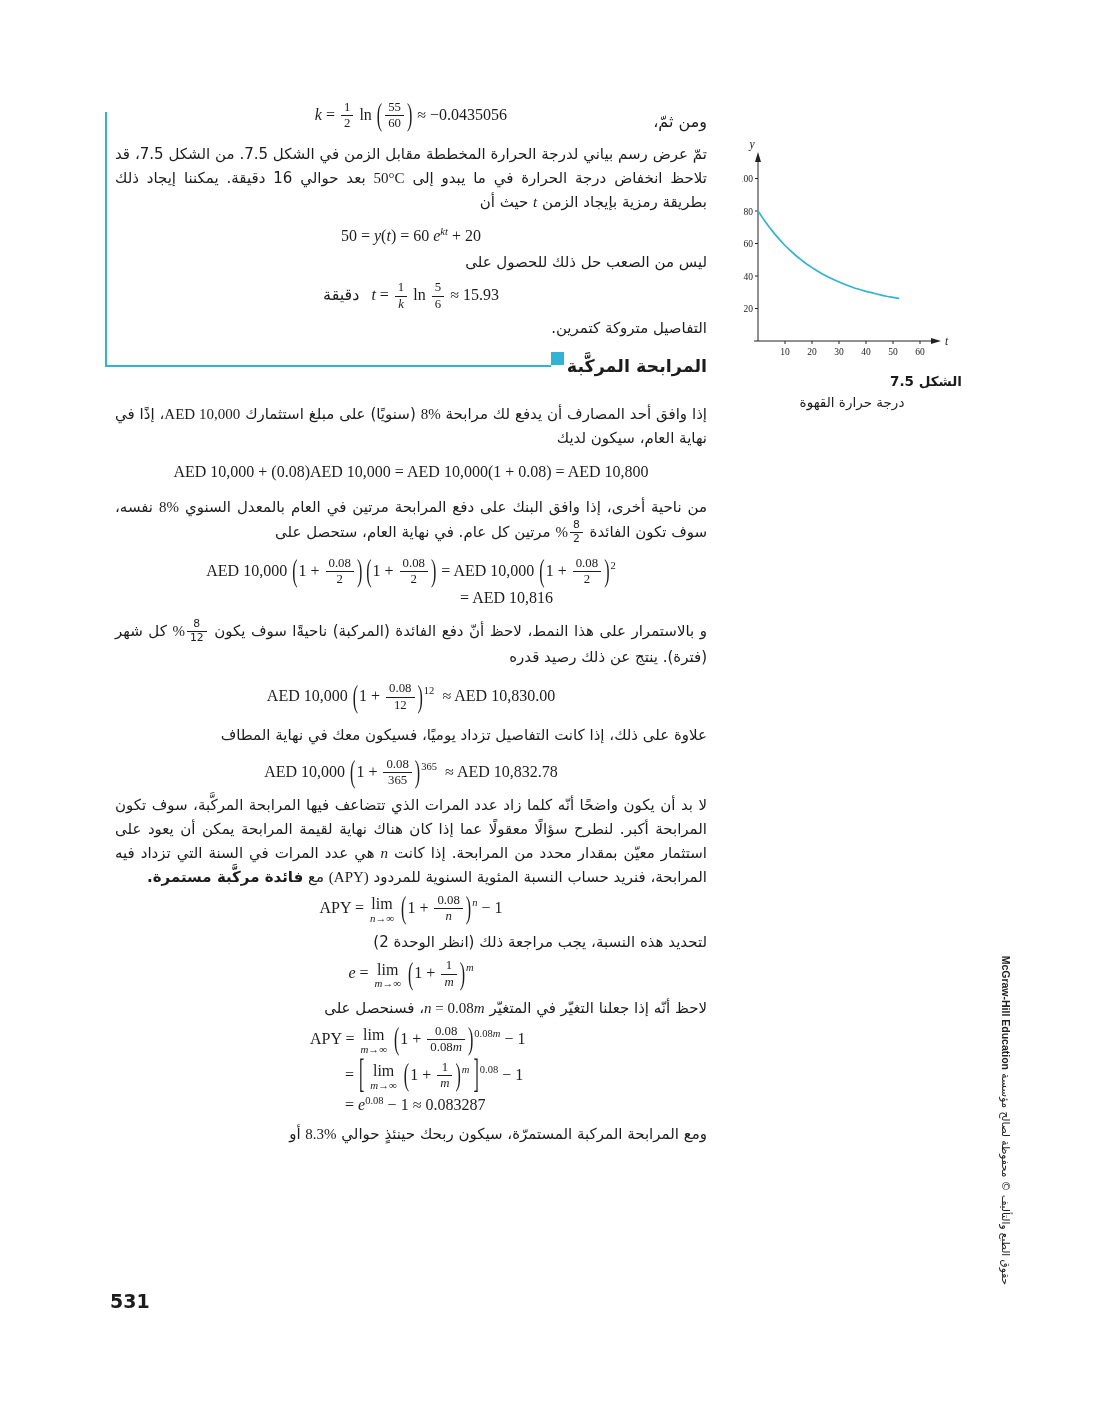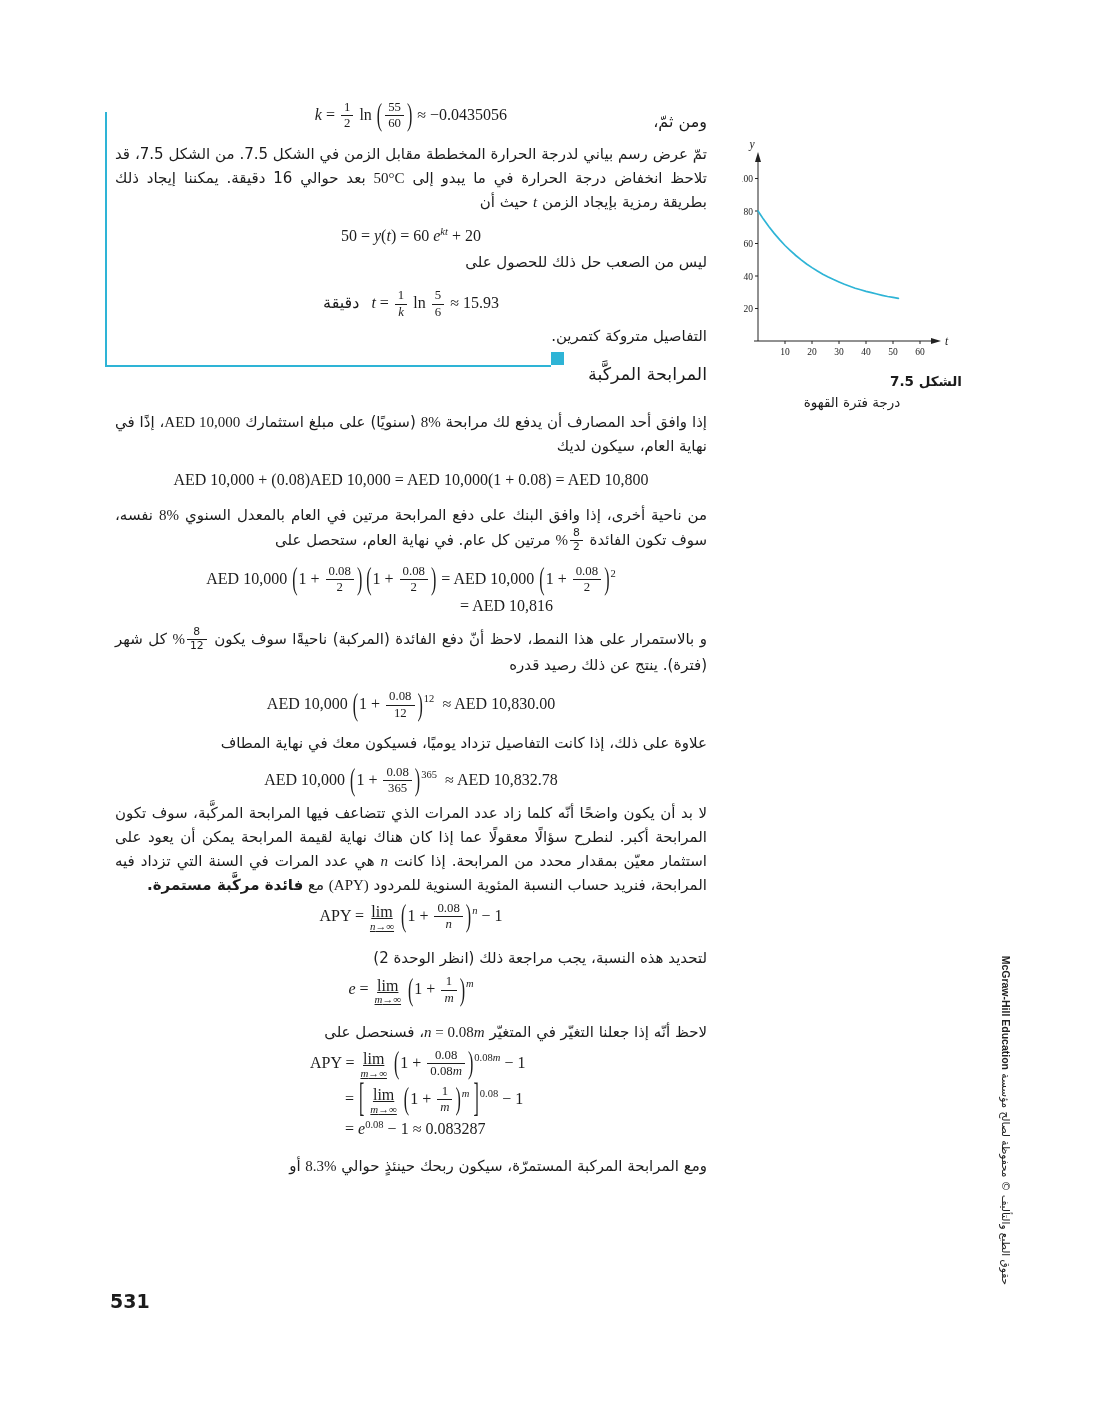--- a/index.html
+++ b/index.html
@@ -9,39 +9,39 @@
   }
   
   .accent-vline{position:absolute;left:105px;top:112px;width:2px;height:254px;background:var(--accent);}
   .accent-hline{position:absolute;left:105px;top:365px;width:446px;height:2px;background:var(--accent);}
   .accent-square{position:absolute;left:551px;top:352px;width:13px;height:13px;background:var(--accent);}
   
   .main{position:absolute;left:115px;top:100px;width:592px;}
   .para{direction:rtl;font-size:15px;line-height:24px;}
   .just{text-align:justify;}
   .right{text-align:right;}
-  .heading{direction:rtl;text-align:right;font-size:17.5px;font-weight:normal;margin:0;}
+  .heading{direction:rtl;text-align:right;font-size:17.5px;font-weight:bold;margin:0;}
   .formula{direction:ltr;text-align:center;font-size:16px;font-family:"Liberation Serif",serif;line-height:1.3;}
   .formula .rm{font-family:"Liberation Serif",serif;}
   .mi{font-style:italic;font-family:"Liberation Serif",serif;}
   .lt{font-family:"Liberation Serif",serif;unicode-bidi:isolate;}
   .bold-ar{font-weight:bold;}
   .frac{display:inline-block;vertical-align:middle;text-align:center;margin:0 2px;}
   .frac .fn{display:block;font-size:.8em;line-height:1.2;padding:0 3px;border-bottom:1px solid #1c1c1c;}
   .frac .fd{display:block;font-size:.8em;line-height:1.2;padding:0 3px;}
   .para .frac .fn,.para .frac .fd{font-size:.72em;}
   sup.msup{font-size:.66em;vertical-align:super;line-height:0;}
   .bigd{display:inline-block;vertical-align:middle;transform-origin:center;font-weight:300;margin:0 1px;}
-  .limstk{display:inline-block;vertical-align:-0.6em;text-align:center;margin:0 2px;text-decoration:underline;}
+  .limstk{display:inline-block;vertical-align:-0.6em;text-align:center;margin:0 2px;}
   .limstk .ltop{display:block;line-height:1.05;}
   .limstk .lsub{display:block;font-size:.68em;line-height:1.05;}
   .gap{display:inline-block;}
   .ml345{text-align:left;padding-left:345px;}
   .ml195{text-align:left;padding-left:195px;}
-  .ml230{text-align:left;padding-left:230px;}.mt4{margin-top:4px;}.mt6{margin-top:14px;}.mt8{margin-top:4px;}
+  .ml230{text-align:left;padding-left:230px;}.mt4{margin-top:4px;}.mt6{margin-top:6px;}.mt8{margin-top:4px;}
   .mt10{margin-top:10px;}.mt12{margin-top:12px;}.mt16{margin-top:16px;}.mt26{margin-top:26px;}
   .f1row{position:relative;}
   .thus{position:absolute;right:0;top:12px;font-size:16px;direction:rtl;}
   
   .figure{position:absolute;left:742px;top:135px;width:220px;}
   .figcap{direction:rtl;text-align:center;font-size:13.5px;line-height:21px;margin-top:8px;}
   .figlabel{display:block;font-weight:bold;text-align:right;}
   .figtitle{display:block;}
   
   .copyright{position:absolute;left:1012px;top:915px;width:370px;font-size:10.5px;direction:rtl;
@@ -139,21 +139,21 @@
         <line x1="151" y1="206" x2="151" y2="209" stroke="#222" stroke-width="1"></line>
         <text x="151" y="220" text-anchor="middle" font-size="9.5" font-family="Liberation Serif,serif" fill="#222">50</text>
         <line x1="178" y1="206" x2="178" y2="209" stroke="#222" stroke-width="1"></line>
         <text x="178" y="220" text-anchor="middle" font-size="9.5" font-family="Liberation Serif,serif" fill="#222">60</text>
         <text x="10" y="13" font-size="11.5" font-style="italic" text-anchor="middle" font-family="Liberation Serif,serif" fill="#222">y</text>
         <text x="203" y="210" font-size="11.5" font-style="italic" font-family="Liberation Serif,serif" fill="#222">t</text>
         <polyline points="16.0,76.0 21.4,84.1 26.8,91.6 32.2,98.4 37.6,104.6 43.0,110.5 48.4,115.6 53.8,120.5 59.2,124.9 64.6,129.0 70.0,132.6 75.4,136.0 80.8,139.2 86.2,142.0 91.6,144.6 97.0,147.0 102.4,149.3 107.8,151.2 113.2,153.2 118.6,154.8 124.0,156.4 129.4,157.7 134.8,159.0 140.2,160.3 145.6,161.5 151.0,162.4 156.4,163.3" fill="none" stroke="#2eb4d6" stroke-width="1.7" stroke-linecap="round"></polyline>
       </svg>
     <div class="figcap">
       <span class="figlabel">الشكل 7.5</span>
-      <span class="figtitle">درجة فترة القهوة</span>
+      <span class="figtitle">درجة حرارة القهوة</span>
     </div>
   </div>
 
   <div class="copyright">
     <span class="ar">حقوق الطبع والتأليف © محفوظة لصالح مؤسسة</span>
     <span> </span>
     <span class="en">McGraw-Hill Education</span>
   </div>
 
   <div class="pagenum">531</div>

